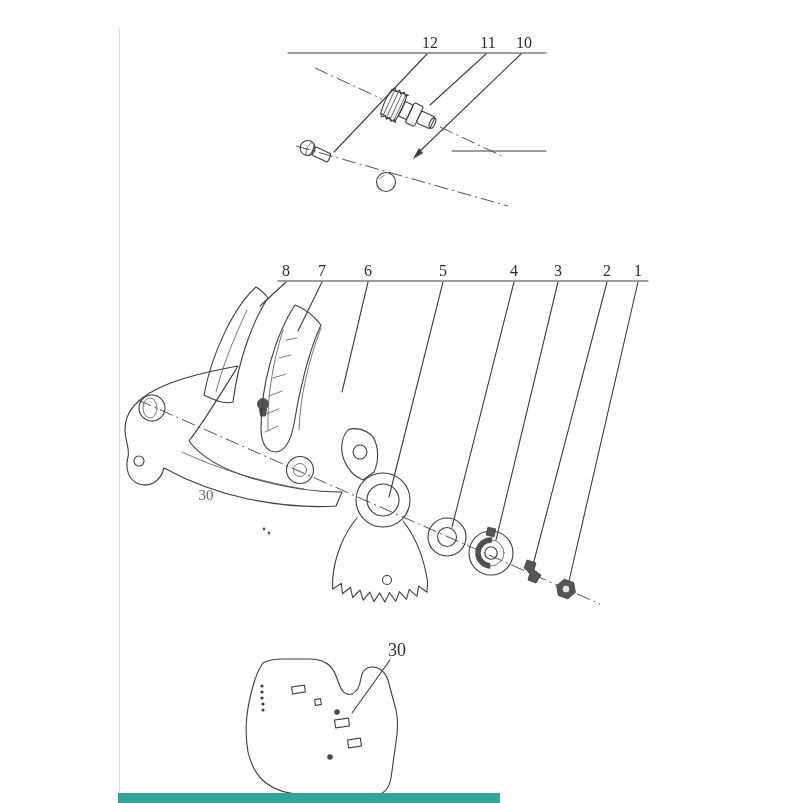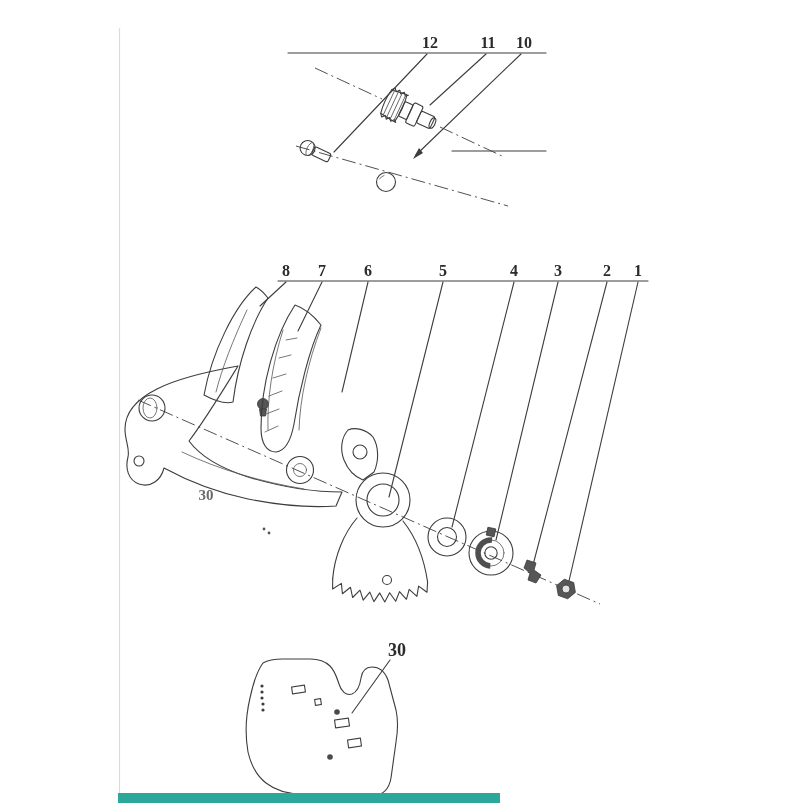--- a/index.html
+++ b/index.html
@@ -2,21 +2,20 @@
 <html><head>
 <meta charset="utf-8">
 <style>
   html,body { margin:0; padding:0; background:#ffffff; }
   .stage {
     position:relative;
     width:800px; height:803px;
     background:#ffffff;
     overflow:hidden;
     font-family:"Liberation Serif", serif;
-    font-weight:bold;
   }
   svg { display:block; }
   .ln     { fill:none; stroke:#3d3d3d; stroke-width:1.1; stroke-linecap:round; stroke-linejoin:round; }
   .lnthin { fill:none; stroke:#555555; stroke-width:0.8; stroke-linecap:round; }
   .cl     { fill:none; stroke:#3d3d3d; stroke-width:0.9; stroke-dasharray:14 4 2 4; }
   .dk     { fill:#565656; stroke:#3a3a3a; stroke-width:0.8; }
   .lbl    { font-family:"Liberation Serif", serif; font-size:16px; fill:#2b2b2b; text-anchor:middle; }
   .lbl-lg { font-size:18px; }
   .lbl-muted { font-size:15px; fill:#6a6a6a; }
 </style>

